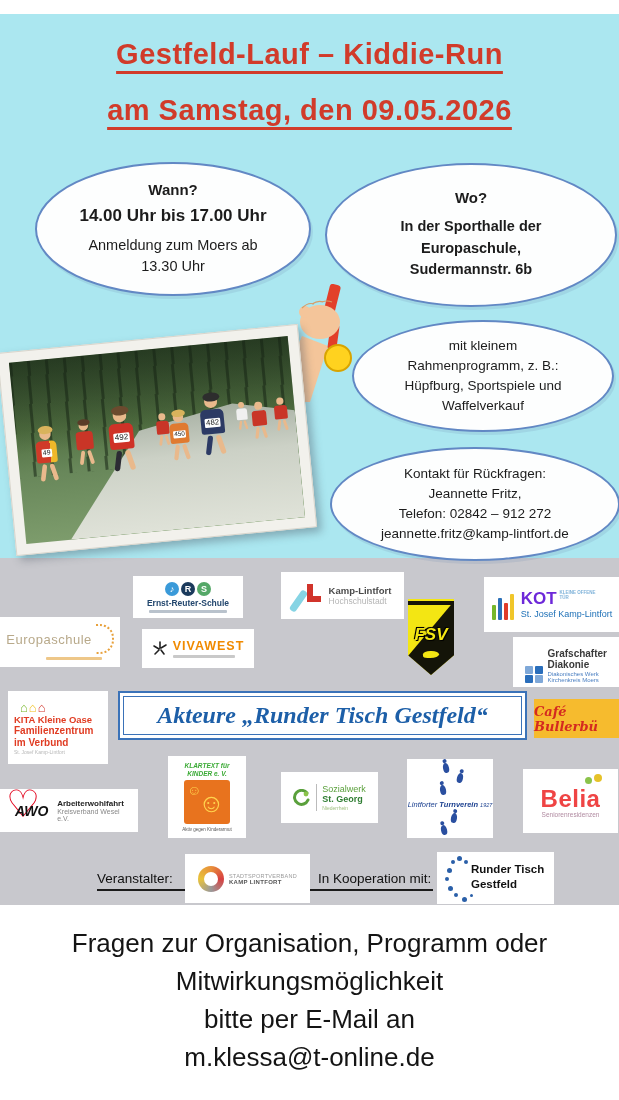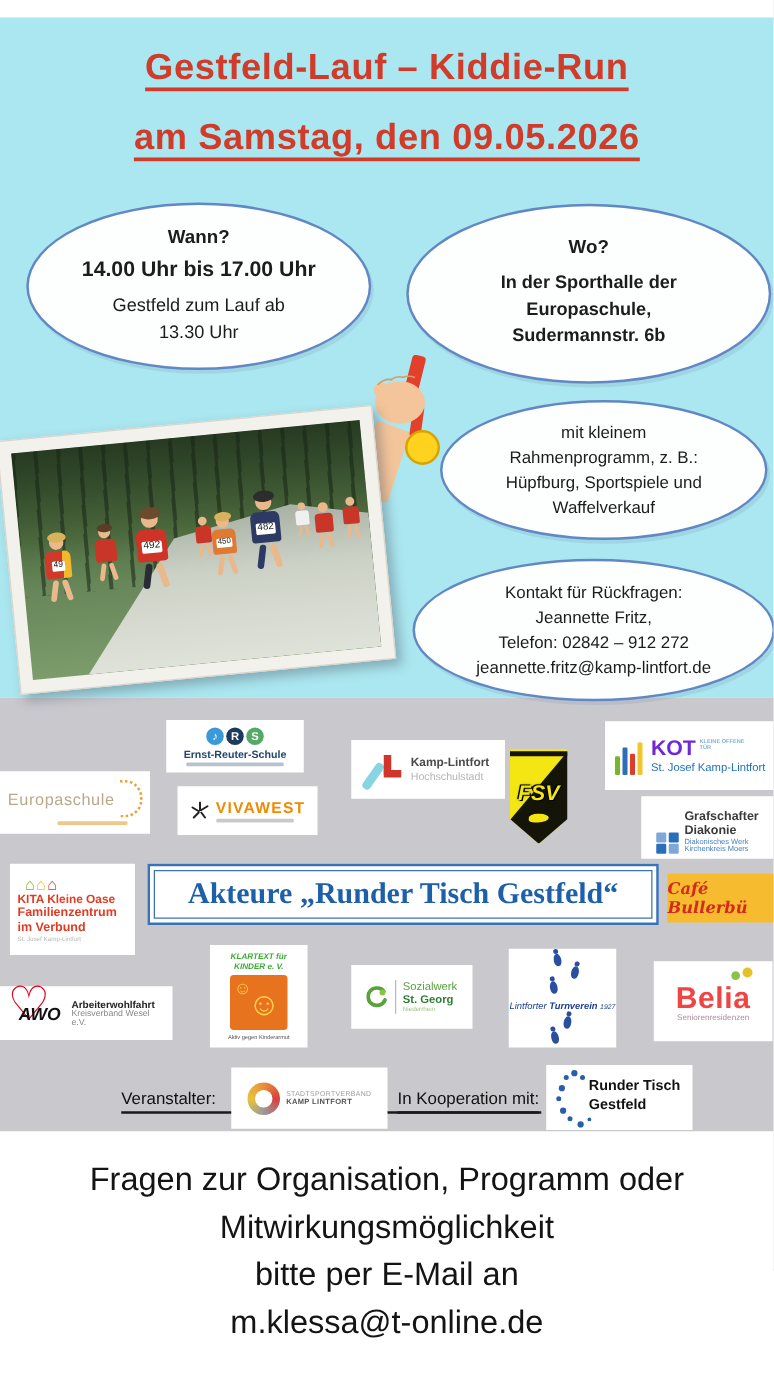--- a/index.html
+++ b/index.html
@@ -41,21 +41,21 @@
   .sec-gray{position:absolute;left:0;top:558px;width:619px;height:347px;background:#c8c8cd;}
   .lbox{position:absolute;background:#ffffff;box-sizing:border-box;display:flex;align-items:center;
         justify-content:center;z-index:1;}
   .tiny-bar{background:#b9c2cc;height:3px;border-radius:1px;}
   
   .ers-circ{width:14px;height:14px;border-radius:50%;color:#fff;font-size:9px;font-weight:bold;
         display:flex;align-items:center;justify-content:center;margin:0 1px;}
   
   .kot-bar{width:4px;border-radius:1px;margin:0 1px;align-self:flex-end;}
   
-  .banner-outer{border:2px solid #3a72b8;padding:3px;background:#fff;}
+  .banner-outer{border:2px solid #3a72b8;padding:3px;background:#fff;font-style:italic;}
   .banner-inner{border:1.5px solid #3a72b8;display:flex;align-items:center;justify-content:center;
         height:100%;box-sizing:border-box;font-family:"Liberation Serif",serif;font-weight:bold;
         color:#1d5fa8;font-size:24px;white-space:nowrap;padding:4px 10px;}
   
   .smiley{color:#ffd34d;position:absolute;font-weight:bold;}
   
   .foot{position:absolute;width:6px;height:10px;background:#2a4fa0;border-radius:50% 50% 45% 45%;}
   .foot::after{content:"";position:absolute;top:-4px;left:1px;width:4px;height:4px;border-radius:50%;
         background:#2a4fa0;}
   
@@ -70,24 +70,24 @@
 </head>
 <body>
 
 <div class="page">
 
   <div class="sec-cyan"></div>
 
   <div class="title-line" style="top:38px;">Gestfeld-Lauf – Kiddie-Run</div>
   <div class="title-line" style="top:94px;">am Samstag, den 09.05.2026</div>
 
-  <div class="ellipse" style="left:21px;top:162px;width:272px;height:130px;">
+  <div class="ellipse" style="left:35px;top:162px;width:272px;height:130px;">
     <div class="b" style="font-size:15px;margin-bottom:8px;">Wann?</div>
     <div class="b" style="font-size:17px;margin-bottom:9px;">14.00 Uhr bis 17.00 Uhr</div>
-    <div style="font-size:14.5px;line-height:1.45;">Gestfeld zum Lauf ab</div>
+    <div style="font-size:14.5px;line-height:1.45;">Anmeldung zum Moers ab</div>
     <div style="font-size:14.5px;line-height:1.45;">13.30 Uhr</div>
   </div>
 
   <div class="ellipse" style="left:325px;top:163px;width:288px;height:140px;">
     <div class="b" style="font-size:15px;margin-bottom:10px;">Wo?</div>
     <div class="b" style="font-size:14.5px;line-height:1.5;">In der Sporthalle der</div>
     <div class="b" style="font-size:14.5px;line-height:1.5;">Europaschule,</div>
     <div class="b" style="font-size:14.5px;line-height:1.5;">Sudermannstr. 6b</div>
   </div>
 
@@ -221,21 +221,21 @@
   <div class="lbox" style="left:133px;top:576px;width:110px;height:42px;flex-direction:column;padding:3px 2px;">
     <div style="display:flex;">
       <span class="ers-circ" style="background:#3a9ad9;">♪</span>
       <span class="ers-circ" style="background:#1b3a5c;">R</span>
       <span class="ers-circ" style="background:#55a868;">S</span>
     </div>
     <div style="font-size:8.5px;color:#23476e;font-weight:bold;margin-top:2px;">Ernst-Reuter-Schule</div>
     <div class="tiny-bar" style="width:78px;margin-top:2px;"></div>
   </div>
 
-  <div class="lbox" style="left:281px;top:592px;width:123px;height:47px;gap:7px;">
+  <div class="lbox" style="left:281px;top:572px;width:123px;height:47px;gap:7px;">
     <div style="position:relative;width:28px;height:28px;">
       <div style="position:absolute;left:1px;top:7px;width:7px;height:24px;background:#86d4e4;border-radius:3px;transform:rotate(35deg);"></div>
       <div style="position:absolute;left:13px;top:2px;width:6px;height:16px;background:#d1342b;"></div>
       <div style="position:absolute;left:13px;top:14px;width:14px;height:6px;background:#d1342b;"></div>
     </div>
     <div>
       <div style="font-size:9.5px;font-weight:bold;color:#4a4a4a;">Kamp-Lintfort</div>
       <div style="font-size:8.5px;color:#b5b5b5;">Hochschulstadt</div>
     </div>
   </div>

